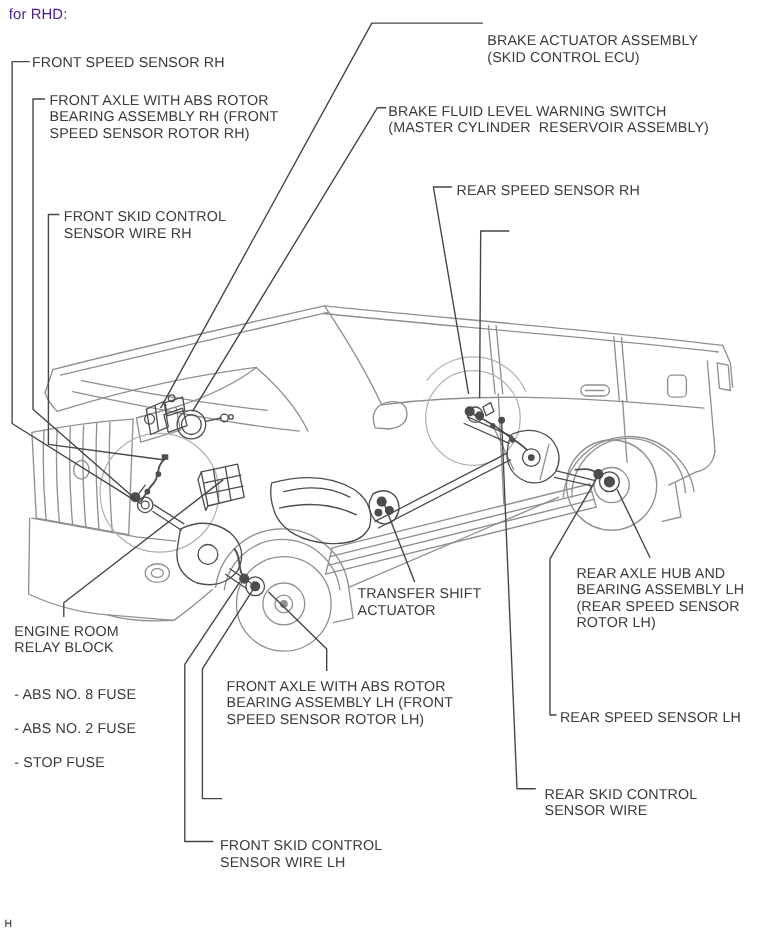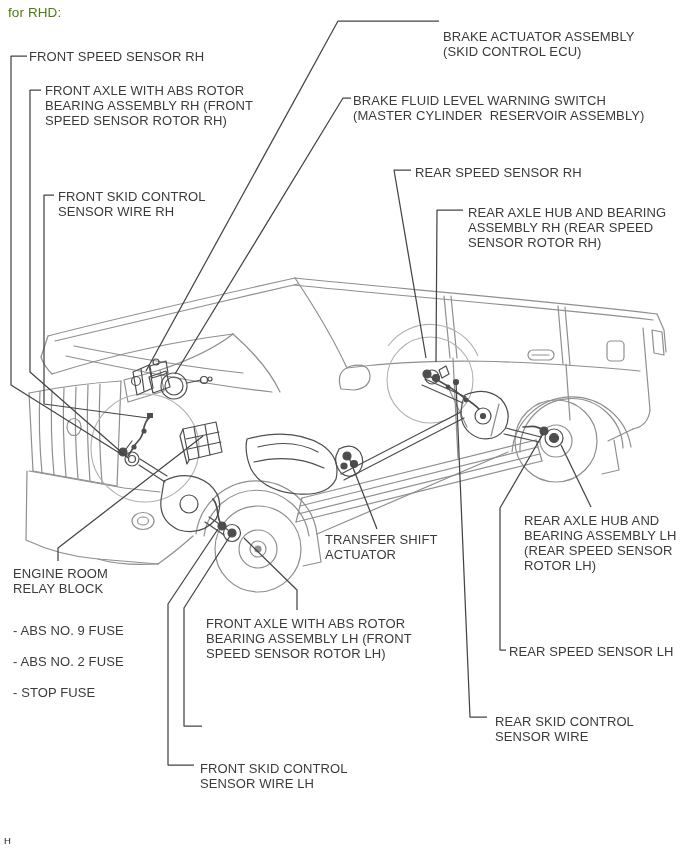--- a/index.html
+++ b/index.html
@@ -5,21 +5,21 @@
   html,body{margin:0;padding:0;background:#ffffff;}
   #stage{
     position:relative;width:690px;height:855px;background:#ffffff;overflow:hidden;
     font-family:"Liberation Sans","DejaVu Sans",sans-serif;
   }
   svg{position:absolute;left:0;top:0;}
   .lbl{
     position:absolute;font-size:13px;line-height:15px;color:#3b3b3b;
     white-space:pre-wrap;letter-spacing:0.1px;
   }
-  .title{font-size:13.5px;color:#4d7c0f;}
+  .title{font-size:13.5px;color:#4c1d95;}
   .pagemark{font-size:9.5px;color:#222;}
   
   .p-forrhd{left:8px;top:5px;}
   .p-fssrh{left:29px;top:49px;}
   .p-farh{left:45px;top:83px;width:220px;}
   .p-fscrh{left:58px;top:189px;width:170px;}
   .p-ba{left:443px;top:29px;width:230px;}
   .p-bf{left:353px;top:93px;width:320px;}
   .p-rssrh{left:415px;top:165px;}
   .p-rahrh{left:468px;top:205px;width:215px;}
@@ -257,26 +257,23 @@
   <div class="lbl p-farh">FRONT AXLE WITH ABS ROTOR
 BEARING ASSEMBLY RH (FRONT
 SPEED SENSOR ROTOR RH)</div>
   <div class="lbl p-fscrh">FRONT SKID CONTROL
 SENSOR WIRE RH</div>
   <div class="lbl p-ba">BRAKE ACTUATOR ASSEMBLY
 (SKID CONTROL ECU)</div>
   <div class="lbl p-rssrh">REAR SPEED SENSOR RH</div>
   <div class="lbl p-bf">BRAKE FLUID LEVEL WARNING SWITCH
 (MASTER CYLINDER  RESERVOIR ASSEMBLY)</div>
-  <div class="lbl p-rahrh">REAR AXLE HUB AND BEARING
-ASSEMBLY RH (REAR SPEED
-SENSOR ROTOR RH)</div>
   <div class="lbl p-er">ENGINE ROOM
 RELAY BLOCK</div>
-  <div class="lbl p-f1">- ABS NO. 9 FUSE</div>
+  <div class="lbl p-f1">- ABS NO. 8 FUSE</div>
   <div class="lbl p-f2">- ABS NO. 2 FUSE</div>
   <div class="lbl p-f3">- STOP FUSE</div>
   <div class="lbl p-ts">TRANSFER SHIFT
 ACTUATOR</div>
   <div class="lbl p-falh">FRONT AXLE WITH ABS ROTOR
 BEARING ASSEMBLY LH (FRONT
 SPEED SENSOR ROTOR LH)</div>
   <div class="lbl p-fsclh">FRONT SKID CONTROL
 SENSOR WIRE LH</div>
   <div class="lbl p-rahlh">REAR AXLE HUB AND

